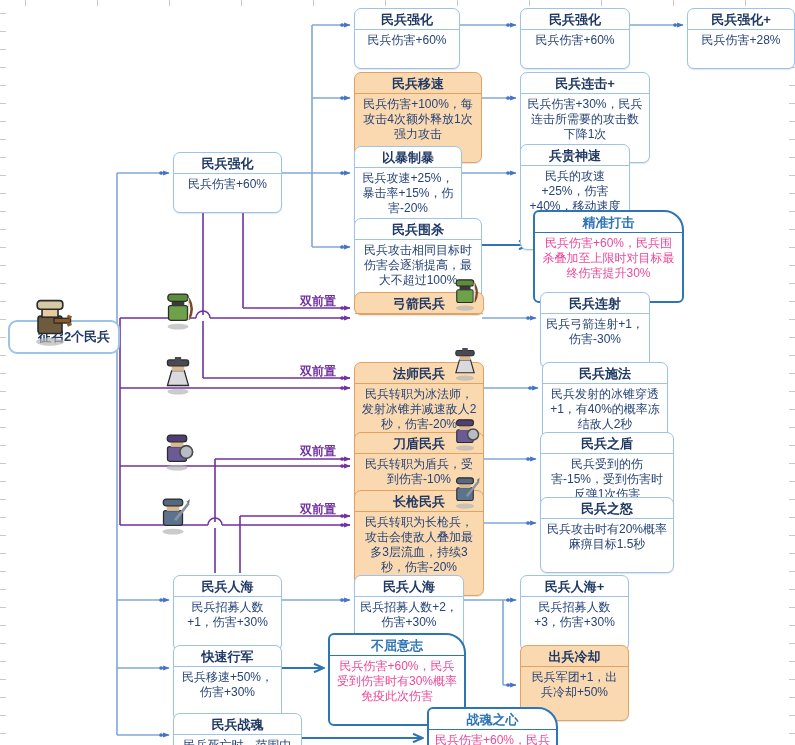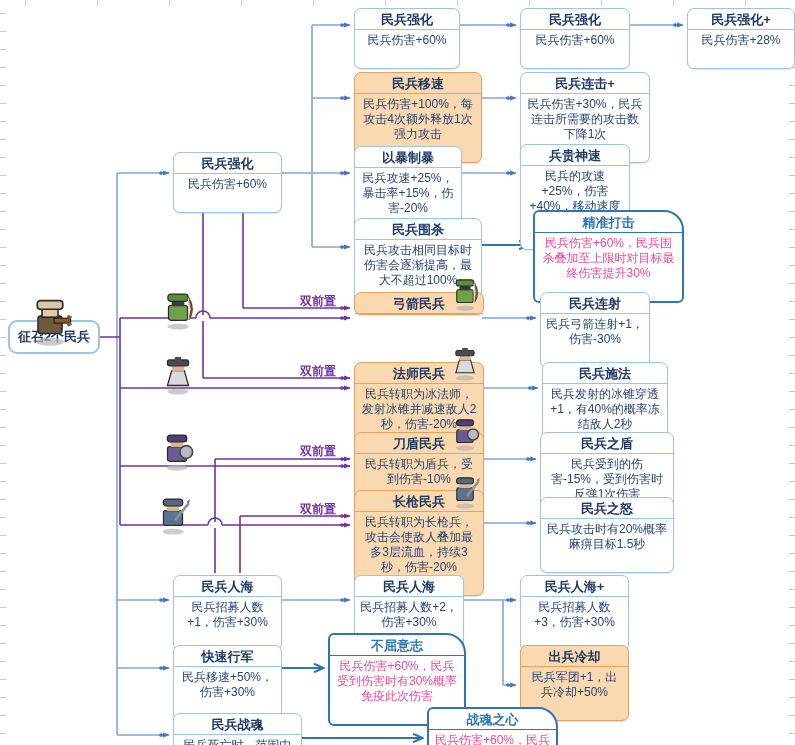--- a/index.html
+++ b/index.html
@@ -135,21 +135,21 @@
       <path d="M120 388 H350" marker-end="url(#ap)"></path>
       <path d="M120 466 H350" marker-end="url(#ap)"></path>
       <path d="M120 525 H208 M208 525 A7 7 0 0 1 222 525 M222 525 H350" marker-end="url(#ap)"></path>
       <path d="M203 378 H350" marker-end="url(#ap)"></path>
       <path d="M243 308 H350" marker-end="url(#ap)"></path>
       <path d="M215 459 H350" marker-end="url(#ap)"></path>
       <path d="M240 516 H350" marker-end="url(#ap)"></path>
     </g>
   </svg>
 
-  <div class="root" style="left:8px;top:320px;width:88px;height:30px;">
+  <div class="root" style="left:8px;top:320px;width:88px;height:30px;padding-left:20px;">
     <span>征召2个民兵</span>
   </div>
   <svg class="uicon" style="left:28px;top:298px" width="44" height="48">
       <use href="#ic-militia"></use>
     </svg>
 
   <div class="dual" style="left:300px;top:293px">双前置</div>
   <div class="dual" style="left:300px;top:363px">双前置</div>
   <div class="dual" style="left:300px;top:443px">双前置</div>
   <div class="dual" style="left:300px;top:501px">双前置</div>

